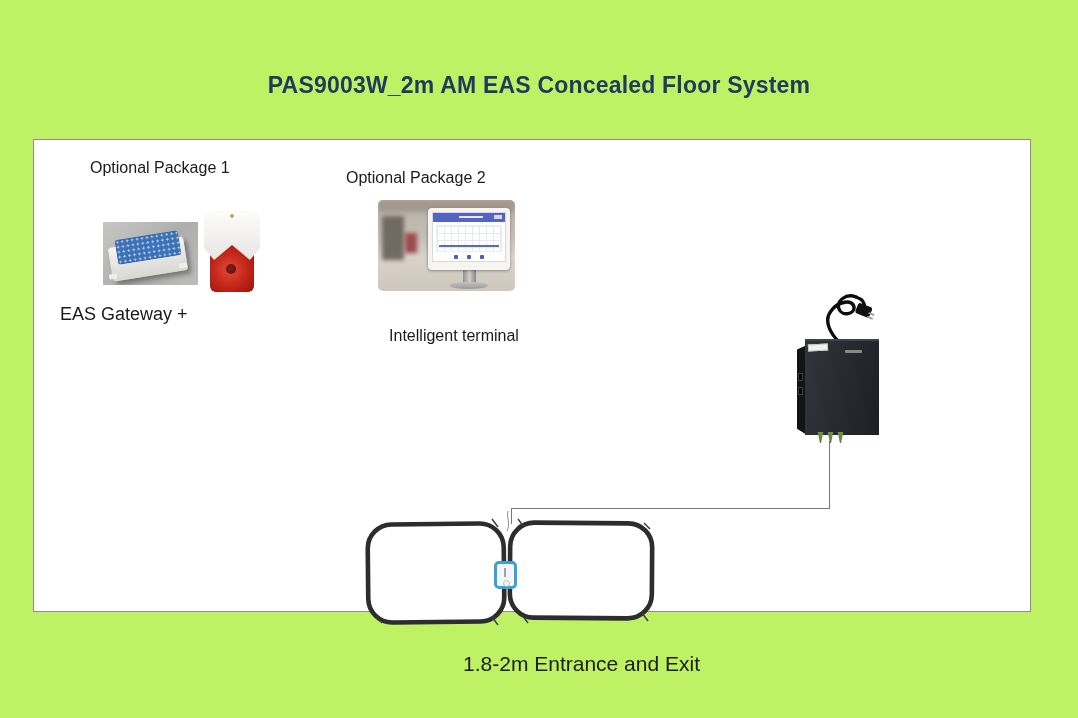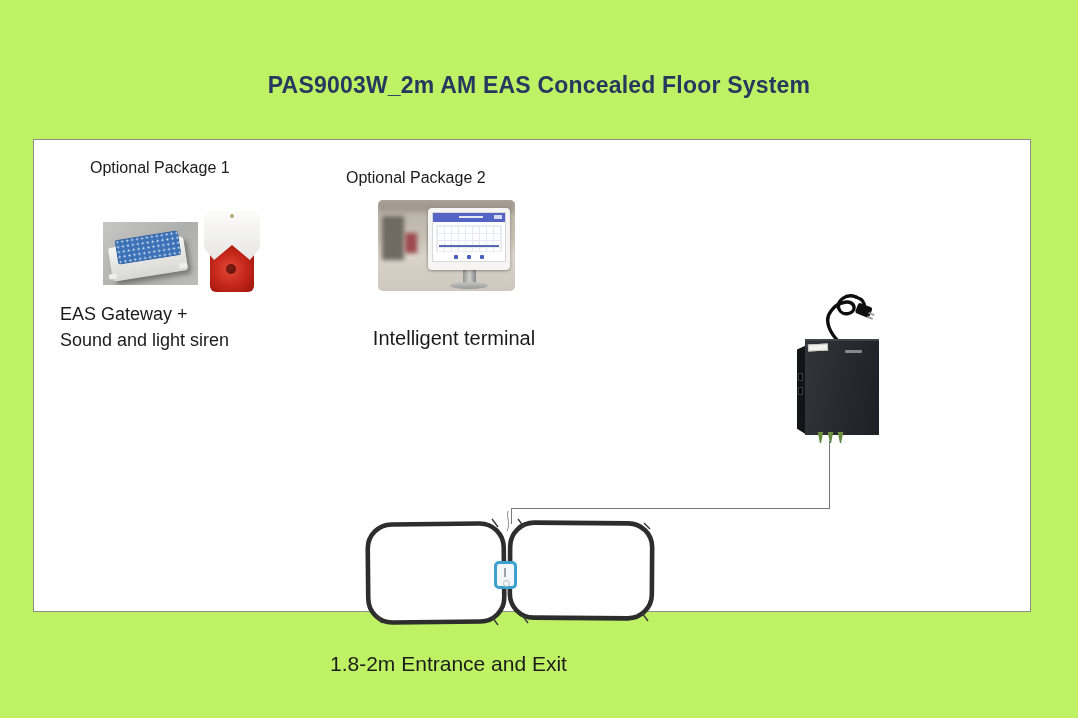--- a/index.html
+++ b/index.html
@@ -77,21 +77,21 @@
     background-size:7px 7px;border:1px solid #eceef4;}
   .chart-line{position:absolute;left:2px;bottom:4px;width:60px;height:2px;background:#5a6ab0;}
   .screen-dock{position:absolute;left:0;bottom:2px;width:100%;height:4px;display:flex;justify-content:center;gap:9px;}
   .dock-dot{width:4px;height:4px;background:#4a5fc0;border-radius:1px;}
   .terminal-stand-neck{position:absolute;left:85px;top:70px;width:13px;height:13px;
     background:linear-gradient(90deg,#90908e,#cfcfcd,#86868a);}
   .terminal-stand-base{position:absolute;left:72px;top:82px;width:38px;height:7px;border-radius:50%;
     background:linear-gradient(#c4c4c2,#9a9a98);}
 
   .pkg2-caption{position:absolute;left:338px;top:327px;width:232px;text-align:center;
-    font-size:20px;color:#1a1a1a;}
+    font-size:16px;color:#1a1a1a;}
 
   
   .power-cord{position:absolute;left:798px;top:290px;width:86px;height:52px;}
   .controller-box{position:absolute;left:797px;top:335px;width:84px;height:102px;}
   .controller-side{position:absolute;left:0;top:10px;width:10px;height:90px;background:#121417;
     clip-path:polygon(0 5%,100% 0,100% 100%,0 93%);}
   .controller-front{position:absolute;left:8px;top:4px;width:74px;height:96px;
     background:linear-gradient(100deg,#32353b 0%,#26292e 55%,#1d2024 100%);
     border-top:2px solid #3f434a;}
   .controller-label{position:absolute;left:3px;top:3px;width:20px;height:7px;background:#f2f2ee;
@@ -110,21 +110,21 @@
   .wire-h{left:511px;top:508px;width:319px;height:1px;}
   .wire-v2{left:511px;top:508px;width:1px;height:16px;}
 
   
   .floor-loops{position:absolute;left:356px;top:511px;width:312px;height:120px;}
   .loop-connector{position:absolute;left:494px;top:561px;width:23px;height:28px;border-radius:5px;
     border:3px solid var(--connector-blue);background:#f4f7f9;z-index:6;}
   .loop-connector::after{content:"";position:absolute;left:7px;top:4px;width:2px;height:9px;background:#9aa4aa;}
   .loop-connector::before{content:"";position:absolute;left:6px;top:16px;width:5px;height:5px;border:1px solid #b4bcc1;border-radius:50%;}
 
-  .bottom-label{position:absolute;left:330px;top:652px;width:370px;text-align:left;
+  .bottom-label{position:absolute;left:330px;top:652px;width:370px;text-align:right;
     font-size:21px;color:#1c1c1c;}
 </style>
 </head>
 <body>
 
 <div class="page">
 
   <div class="title">PAS9003W_2m AM EAS Concealed Floor System</div>
 
   <div class="system-box"></div>
@@ -141,21 +141,20 @@
 
   <div class="siren-photo">
     <div class="siren-body"></div>
     <div class="siren-led"></div>
     <div class="siren-hood"></div>
     <div class="siren-screw"></div>
   </div>
 
   <div class="pkg1-caption">
     <div>EAS Gateway +</div>
-    <div>Sound and light siren</div>
   </div>
 
   <div class="terminal-photo">
     <div class="store-blob blob-wall"></div>
     <div class="store-blob blob-shelf"></div>
     <div class="store-blob blob-clothes"></div>
     <div class="store-blob blob-mannequin"></div>
     <div class="terminal-stand-neck"></div>
     <div class="terminal-stand-base"></div>
     <div class="terminal-monitor">

